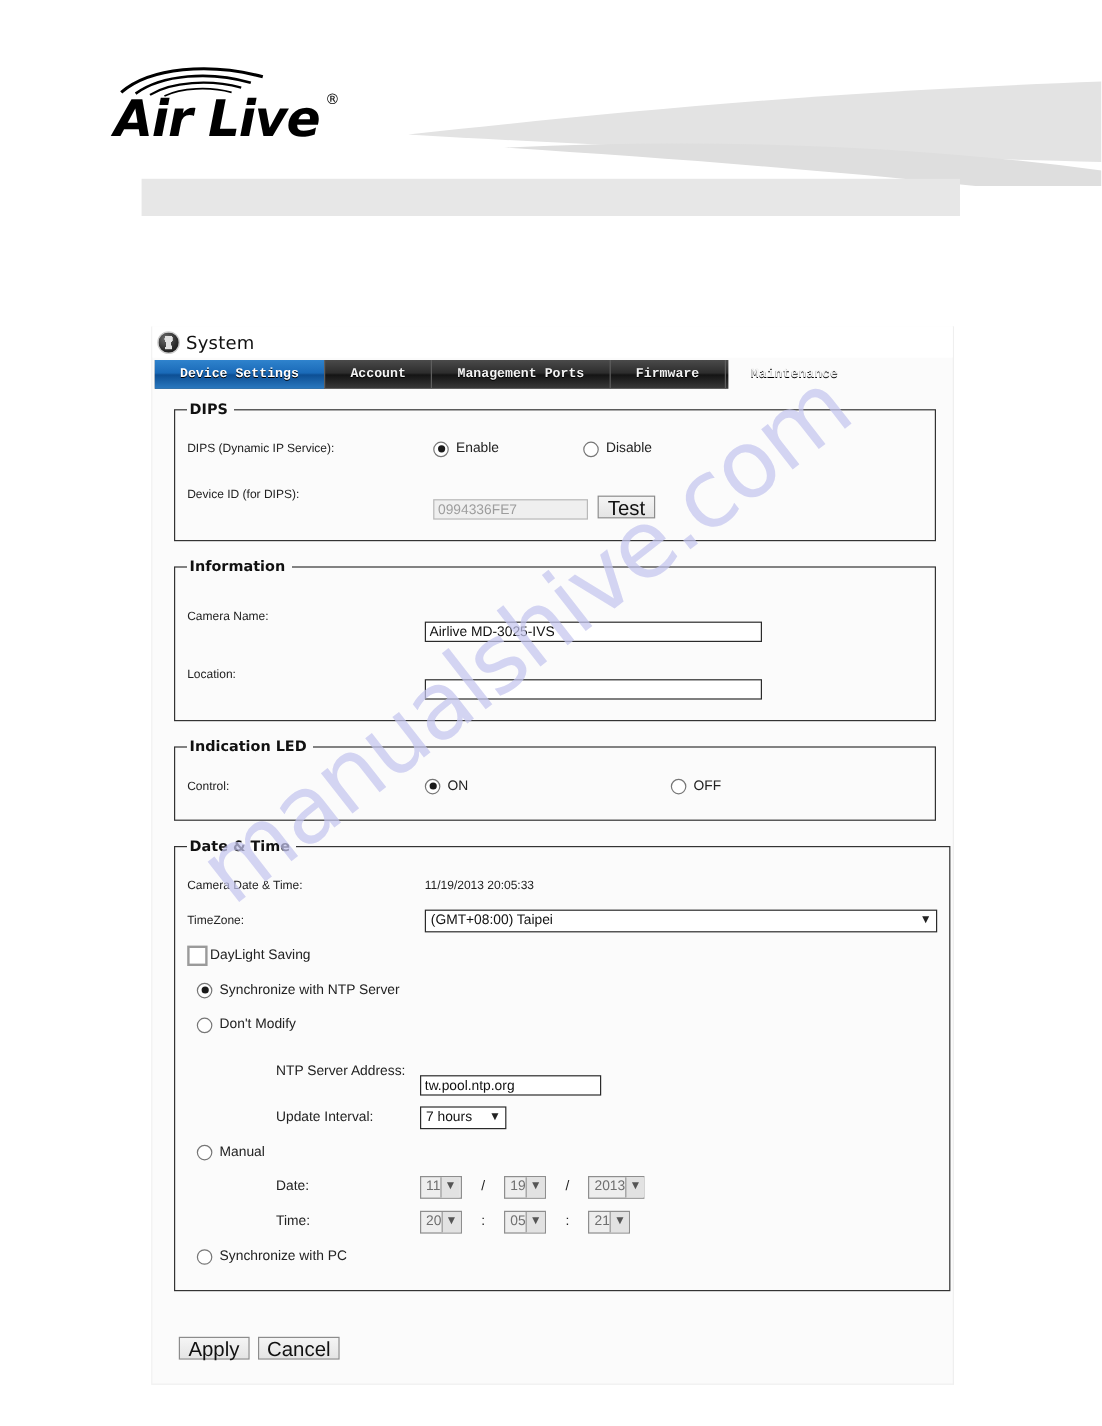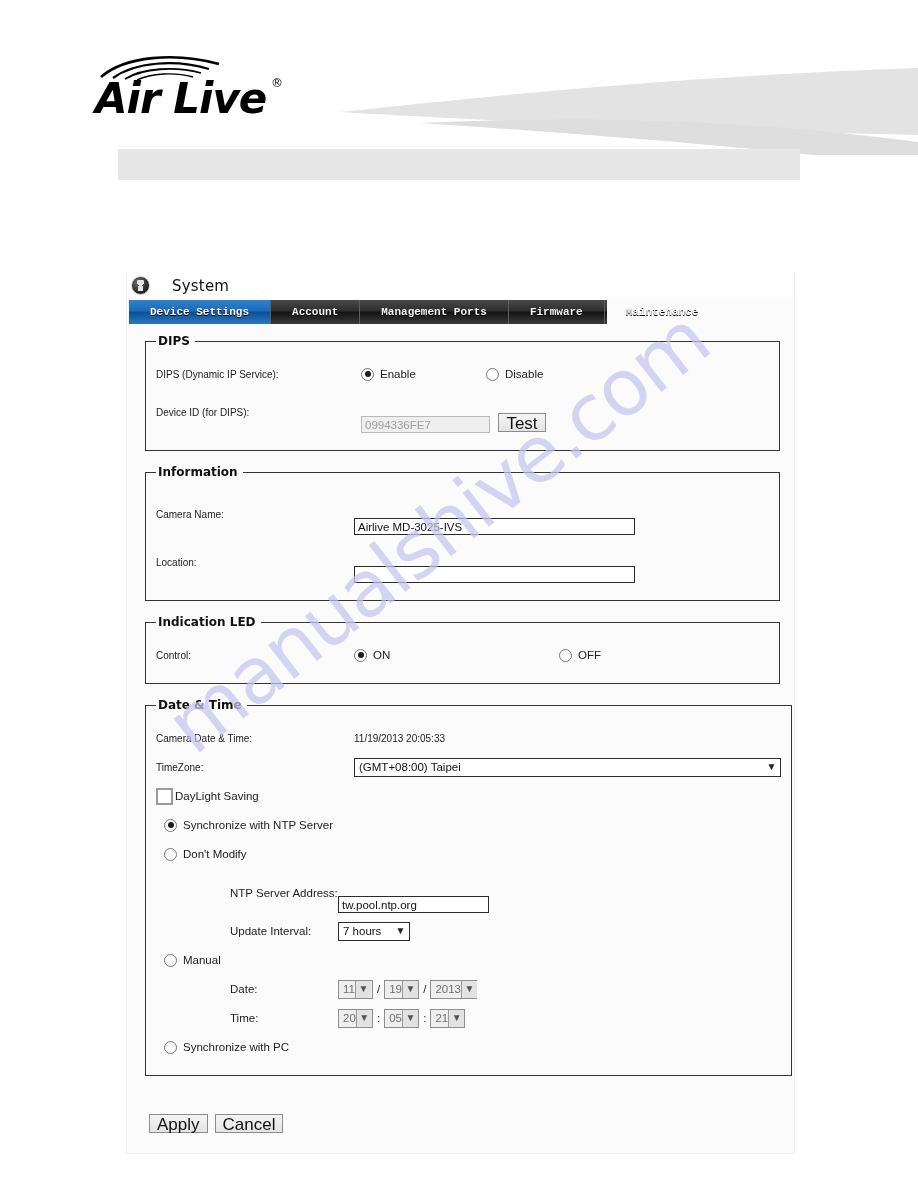--- a/index.html
+++ b/index.html
@@ -71,21 +71,21 @@
     width: 667px;
     background: #fbfbfb;
     border: 1px solid #efefef;
     border-top: none;
     border-left: 1px solid #f2f2f2;
   }
 
   .panel-title {
     display: flex;
     align-items: center;
-    gap: 22px;
+    gap: 5px;
     padding: 4px 0 3px 4px;
     background: #ffffff;
   }
   .sys-icon {
     width: 17px; height: 17px;
     border-radius: 50%;
     background: radial-gradient(circle at 35% 30%, #6d6d6d 0%, #2a2a2a 60%, #111 100%);
     border: 1px solid #cfcfcf;
     position: relative;
     flex: none;
@@ -268,21 +268,21 @@
     border-left: 1px solid #9a9a9a;
     background: #e2e2e2;
     height: 100%;
     display: flex;
     align-items: center;
     justify-content: center;
     width: 15px;
   }
 
   .indent1 { margin-left: 8px; }
-  .indent2 { margin-left: 74px; }
+  .indent2 { margin-left: 74px; gap: 12px; }
   .sublbl { width: 108px; flex: none; font-size: 11.5px; color: #222; }
   .sep { font-size: 11.5px; margin: 0 4px; color: #222; }
 
   .btn-row {
     display: flex;
     gap: 7px;
     padding: 4px 0 6px 4px;
   }
 
   

